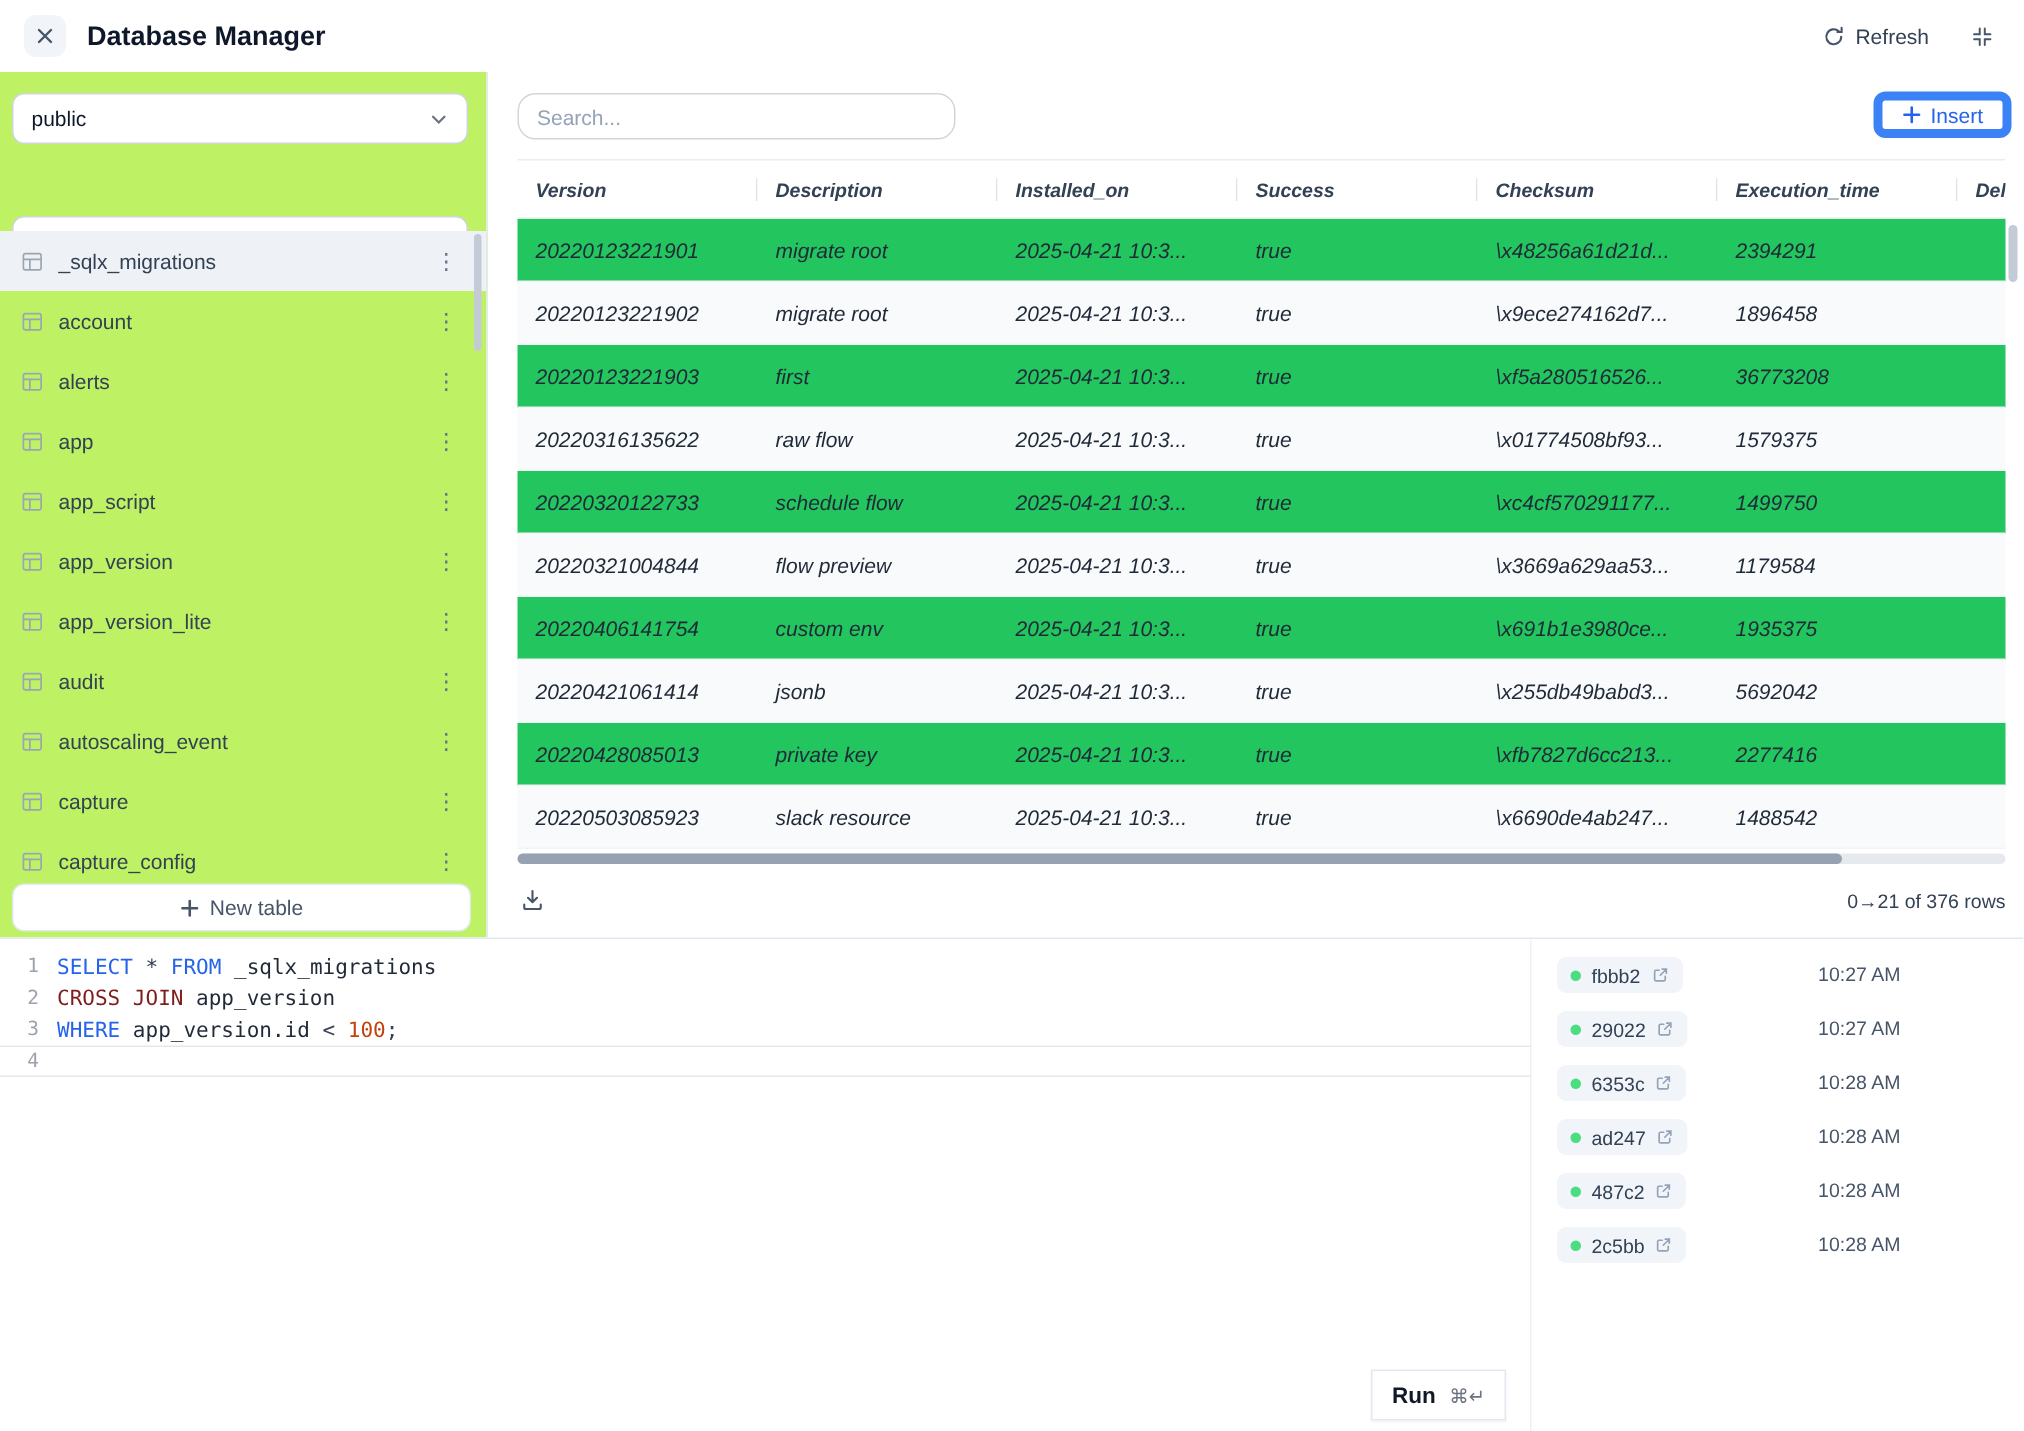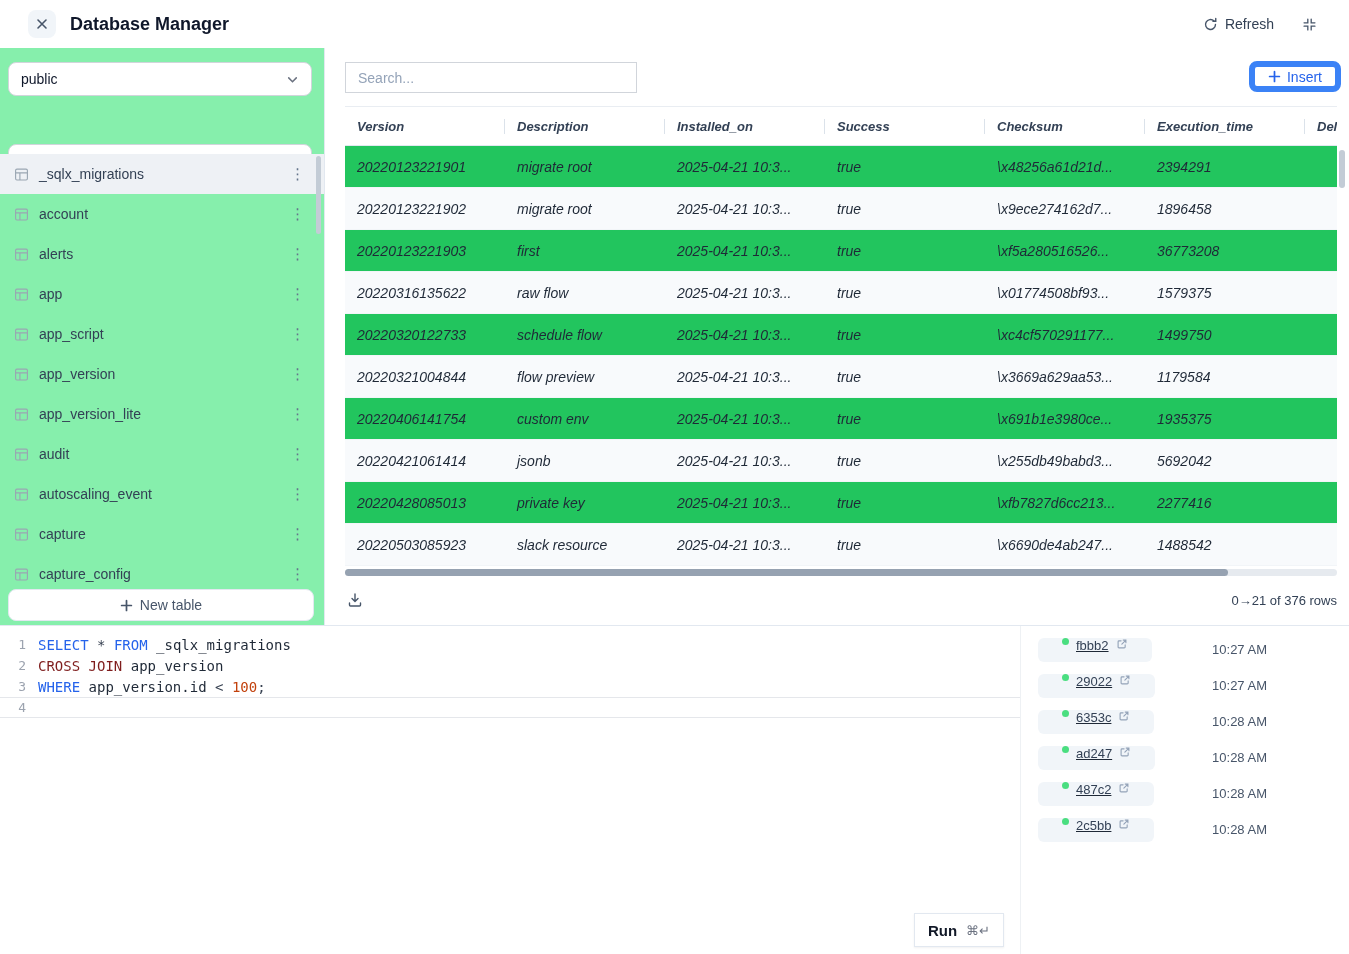--- a/index.html
+++ b/index.html
@@ -1,42 +1,42 @@
 <!DOCTYPE html>
 <html><head>
 <meta charset="utf-8">
 <style>
   * { margin:0; padding:0; box-sizing:border-box; }
   html,body { width:1349px; height:954px; background:#ffffff; font-family:"Liberation Sans",sans-serif; color:#1f2937; overflow:hidden; position:relative; }
   button { font-family:inherit; }
 
   
-  .topbar { position:absolute; top:0; left:0; right:0; height:48px; display:flex; align-items:center; padding:0 28px; background:#fff; }
+  .topbar { position:absolute; top:0; left:0; right:0; height:48px; display:flex; align-items:center; padding:0 16px; background:#fff; }
   .close-btn { width:28px; height:28px; border-radius:8px; background:#f1f5f9; border:none; display:flex; align-items:center; justify-content:center; cursor:pointer; flex:0 0 auto; }
   .app-title { margin-left:14px; font-size:18px; font-weight:700; color:#0f172a; }
   .topbar-right { margin-left:auto; display:flex; align-items:center; gap:24px; }
   .refresh-btn { display:flex; align-items:center; gap:7px; background:none; border:none; font-size:14px; font-weight:500; color:#334155; cursor:pointer; }
   .expand-btn { background:none; border:none; cursor:pointer; display:flex; align-items:center; padding:4px; }
 
   
-  .sidebar { position:absolute; top:48px; left:0; width:325px; height:577px; border-right:1px solid #e2e8f0; background:#86efac; }
+  .sidebar { position:absolute; top:48px; left:0; width:325px; height:577px; border-right:1px solid #e2e8f0; background:#bef264; }
   .schema-select { position:absolute; top:14px; left:8px; right:12px; height:34px; border:1px solid #d1d5db; border-radius:8px; display:flex; align-items:center; justify-content:space-between; padding:0 12px; font-size:14px; color:#0f172a; cursor:pointer; background:#fff; }
   .table-search { position:absolute; top:60px; left:8px; right:12px; height:34px; border:1px solid #d1d5db; border-radius:8px; padding:0 12px; font-size:14px; color:#0f172a; outline:none;margin-top:36px; }
   .table-search::placeholder { color:#94a3b8; }
   .table-list { position:absolute; top:106px; left:0; right:0; bottom:35px; overflow:hidden; }
   .side-item { height:40px; display:flex; align-items:center; gap:10px; padding:0 16px 0 14px; cursor:pointer; }
   .side-item.selected { background:#eef1f5; }
   .t-name { font-size:14px; color:#334155; }
   .kebab { margin-left:auto; color:#64748b; font-size:15px; padding:0 3px; cursor:pointer; }
   .side-scroll { position:absolute; top:108px; right:3px; width:5px; height:78px; border-radius:3px; background:#c3ccd6; }
   .new-table-btn { position:absolute; left:8px; right:10px; bottom:4px; height:32px; border:1px solid #e2e8f0; border-radius:8px; background:#fff; display:flex; align-items:center; justify-content:center; gap:7px; font-size:14px; font-weight:500; color:#475569; cursor:pointer; }
 
   
   .main { position:absolute; top:48px; left:326px; right:0; height:577px; background:#fff; }
-  .data-search { position:absolute; top:14px; left:19px; width:292px; height:31px; border:1px solid #d1d5db; border-radius:0; padding:0 12px; font-size:14px; outline:none; }
+  .data-search { position:absolute; top:14px; left:19px; width:292px; height:31px; border:1px solid #d1d5db; border-radius:12px; padding:0 12px; font-size:14px; outline:none; }
   .data-search::placeholder { color:#94a3b8; }
   .insert-btn { position:absolute; top:13px; right:8px; height:31px; padding:0 13px; border:6px solid #3b82f6; border-radius:8px; background:#fff; display:flex; align-items:center; gap:6px; font-size:14px; font-weight:500; color:#2563eb; cursor:pointer; }
   .grid { position:absolute; left:19px; right:12px; top:58px;font-style:italic; }
   .grid-header { display:flex; height:40px; align-items:center; border-top:1px solid #e9edf2; border-bottom:1px solid #e2e8f0; background:#fff; }
   .hcell { font-size:13px; font-weight:700; color:#334155; position:relative; }
   .hcell::after { content:''; position:absolute; right:0; top:50%; margin-top:-8px; height:16px; width:1px; background:#dbe2ea; }
   .hcell:last-child::after { display:none; }
   .gcell { flex:0 0 160px; width:160px; padding-left:12px; white-space:nowrap; overflow:hidden; }
   .gcell.c6 { flex:1 1 auto; min-width:0; }
   .grow { display:flex; height:42px; align-items:center; font-size:14px; color:#1f2937; border-bottom:1px solid #f2f5f8; background:#22c55e; }
@@ -58,21 +58,21 @@
   .tk-kw { color:#2563eb; }
   .tk-kw2 { color:#7f1d1d; }
   .tk-id { color:#1f2937; }
   .tk-op { color:#374151; }
   .tk-num { color:#c2410c; }
   .run-btn { position:absolute; right:16px; bottom:7px; height:34px; padding:0 13px; border:1px solid #e2e8f0; border-radius:0; background:#fff; box-shadow:0 1px 2px rgba(16,24,40,.06); display:flex; align-items:center; gap:9px; cursor:pointer; font-family:"Liberation Sans",sans-serif; }
   .run-label { font-size:15px; font-weight:700; color:#111827; }
   .run-shortcut { font-size:13px; color:#6b7280; }
   .runs-panel { position:absolute; left:1021px; right:0; top:0; bottom:0; padding:12px 82px 0 17px; }
   .run-row { height:36px; display:flex; align-items:flex-start; justify-content:space-between; }
-  .run-pill { display:flex; gap:7px; height:24px; padding:0 24px; border-radius:6px; background:#f1f5f9; cursor:pointer;text-decoration:underline; }
+  .run-pill { display:flex; align-items:center; gap:7px; height:24px; padding:0 9px; border-radius:6px; background:#f1f5f9; cursor:pointer; }
   .dot { width:7px; height:7px; border-radius:50%; background:#4ade80; flex:0 0 auto; }
   .run-id { font-size:13px; color:#334155; }
   .run-time { font-size:13px; color:#475569; padding-top:4px; }
 </style>
 </head>
 <body>
 
 <div class="topbar">
   <button class="close-btn">
     <svg width="12" height="12" viewBox="0 0 12 12" fill="none" stroke="#475569" stroke-width="1.6" stroke-linecap="round">

